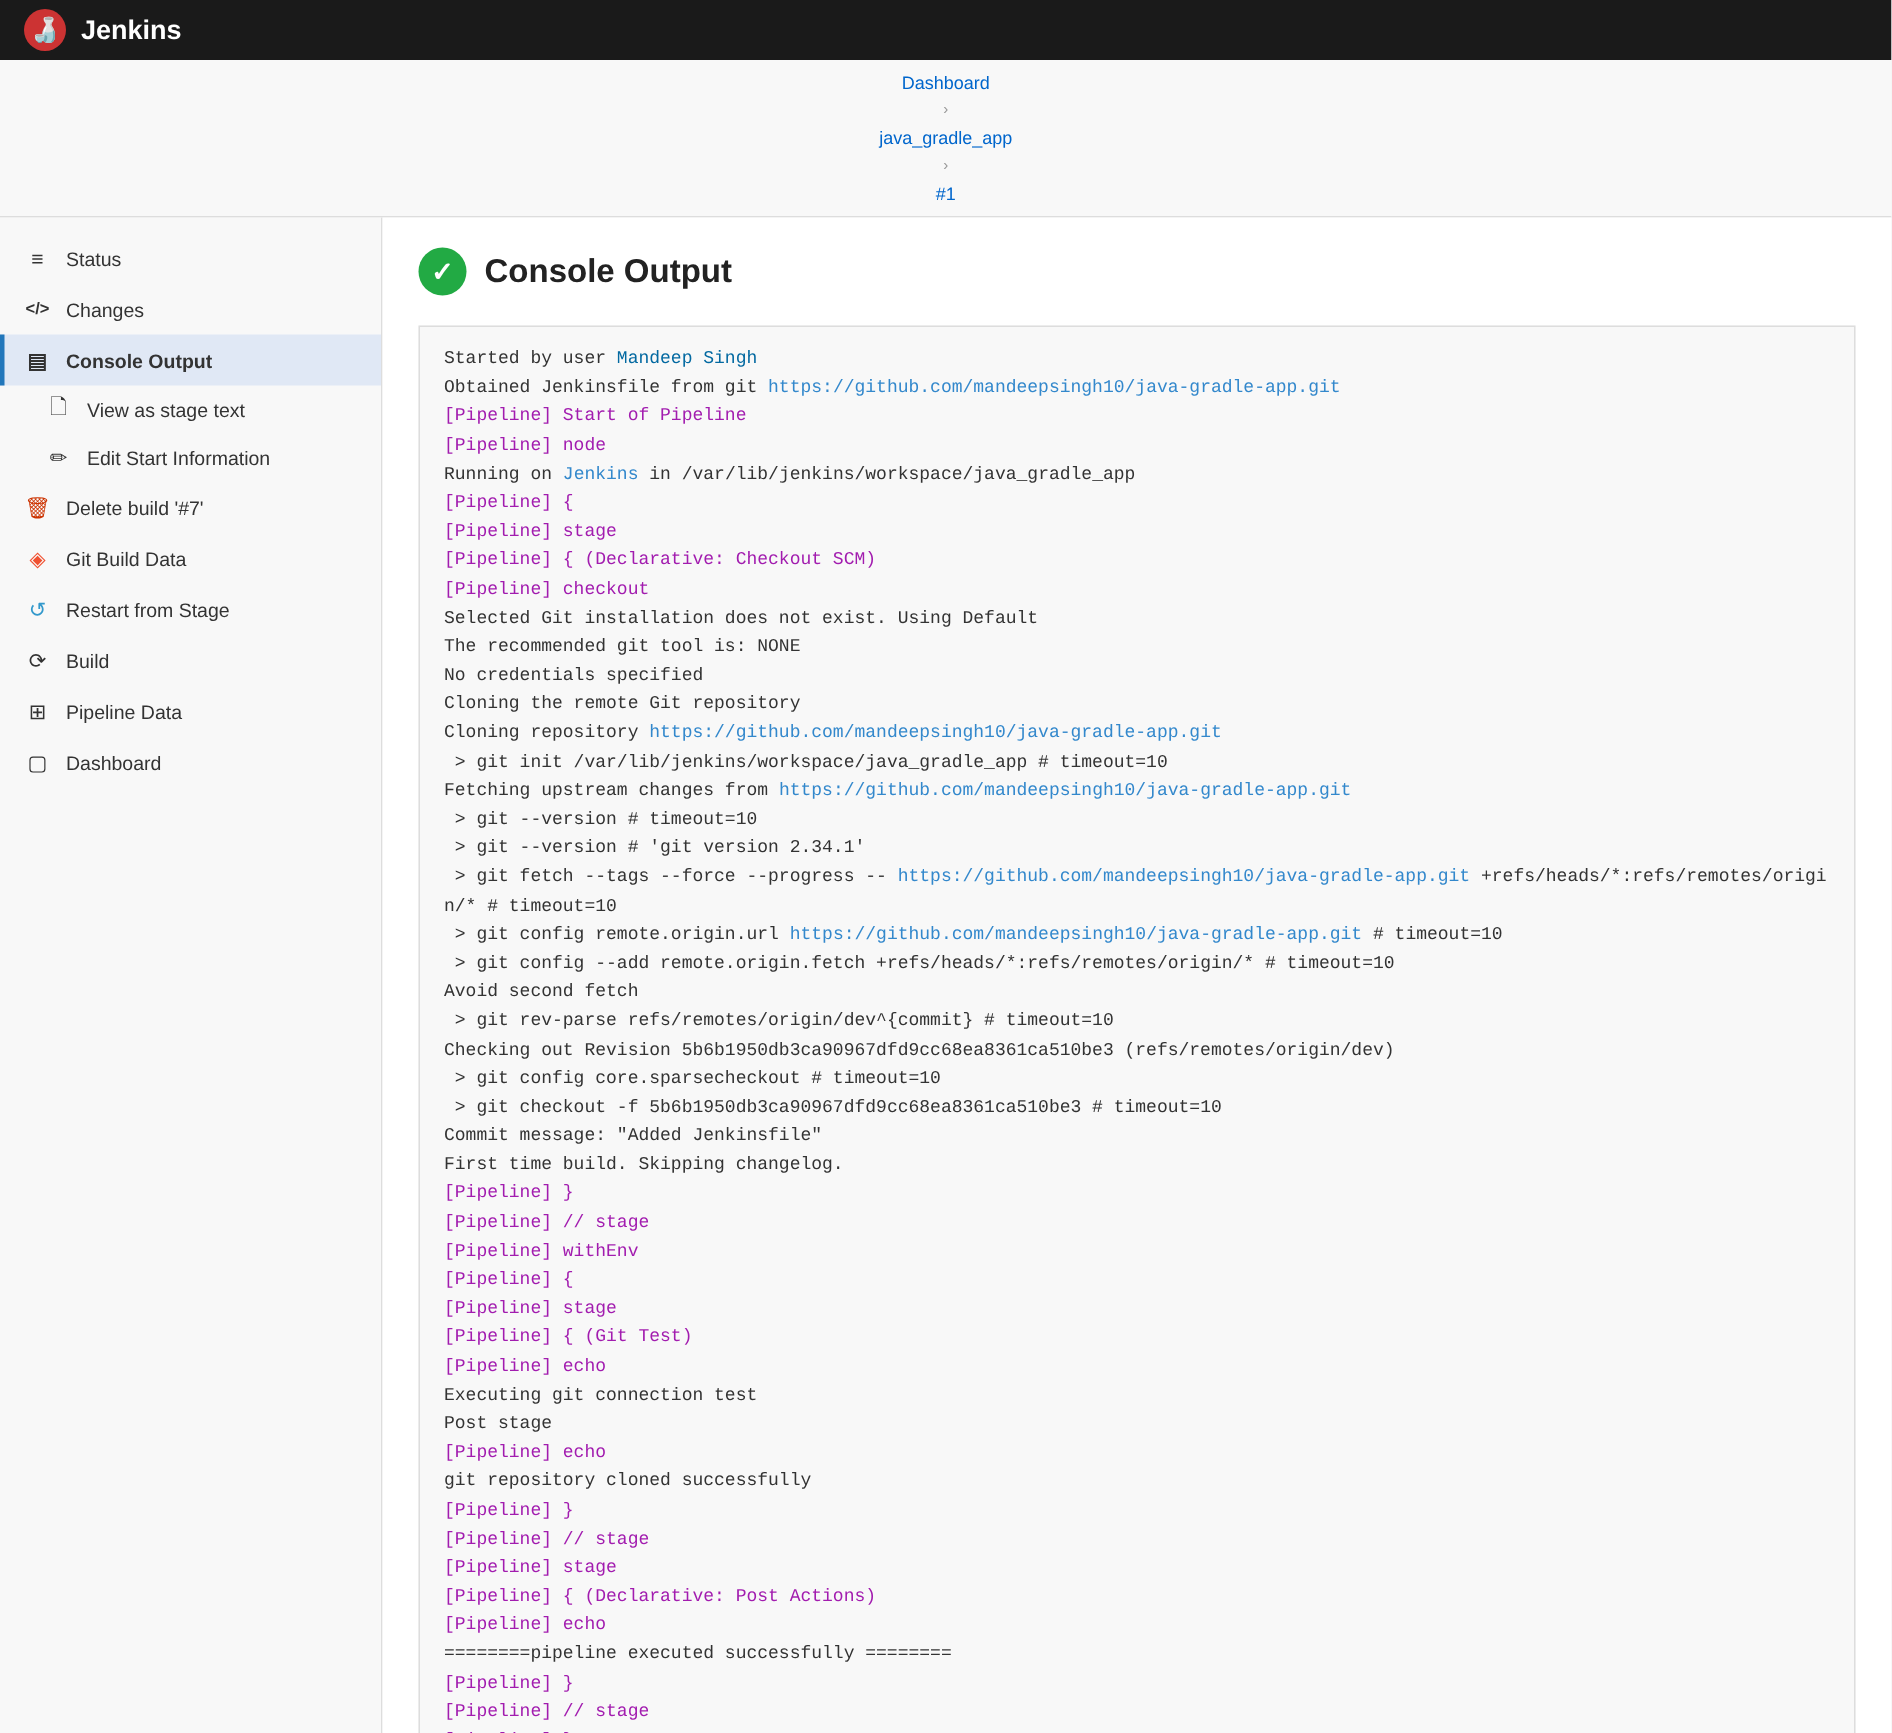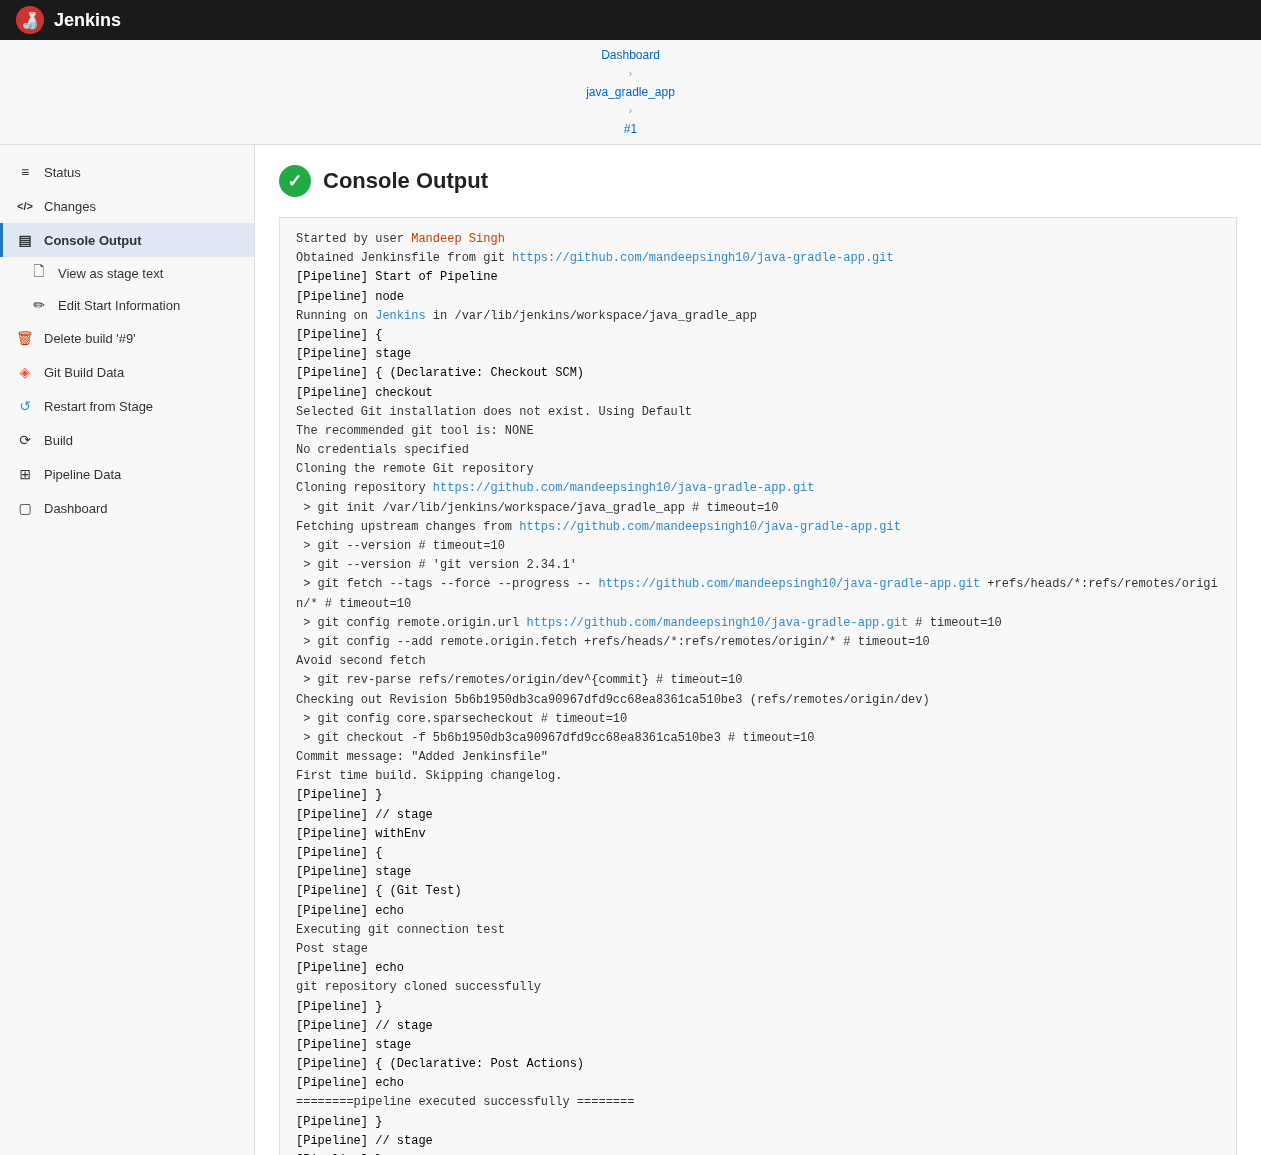--- a/index.html
+++ b/index.html
@@ -131,21 +131,21 @@
       border: 1px solid #ddd;
       padding: 12px 16px;
       font-family: 'Courier New', monospace;
       font-size: 12px;
       line-height: 1.6;
       color: #333;
       white-space: pre-wrap;
       word-break: break-all;
     }
     .console-output a { color: #0066cc; text-decoration: none; }
-    .console-dim { color: #000000; }
+    .console-dim { color: #a21caf; }
     .console-bold { font-weight: normal; }
   </style>
 </head>
 <body>
 
 <div class="header">
   <div class="header-logo">
     <span>🍶</span>
   </div>
   <span class="header-title">Jenkins</span>
@@ -183,21 +183,21 @@
       <span>View as stage text</span>
     </div>
 
     <div class="sidebar-sub-item">
       <span class="sidebar-icon">✏</span>
       <span>Edit Start Information</span>
     </div>
 
     <div class="sidebar-item">
       <span class="sidebar-icon" style="color:#cc3300;">🗑</span>
-      <span>Delete build '#9'</span>
+      <span>Delete build '#7'</span>
     </div>
 
     <div class="sidebar-item">
       <span class="sidebar-icon" style="color:#f05030;">◈</span>
       <span>Git Build Data</span>
     </div>
 
     <div class="sidebar-item">
       <span class="sidebar-icon" style="color:#3399cc;">↺</span>
       <span>Restart from Stage</span>
@@ -220,21 +220,21 @@
 
   </div>
 
   <div class="content">
 
     <div class="page-header">
       <div class="success-icon">✓</div>
       <h1 class="page-title">Console Output</h1>
     </div>
 
-    <div class="console-output"><span>Started by user </span><a href="#" style="color:#c2410c;">Mandeep Singh</a>
+    <div class="console-output"><span>Started by user </span><a href="#" style="color:#0369a1;">Mandeep Singh</a>
 <span>Obtained Jenkinsfile from git </span><a href="#" style="color:#3388cc;">https://github.com/mandeepsingh10/java-gradle-app.git</a>
 <span class="console-dim">[Pipeline] Start of Pipeline
 [Pipeline] node</span>
 <span>Running on </span><a href="#" style="color:#3388cc;">Jenkins</a><span> in /var/lib/jenkins/workspace/java_gradle_app</span>
 <span class="console-dim">[Pipeline] {
 [Pipeline] stage
 [Pipeline] { (Declarative: Checkout SCM)
 [Pipeline] checkout</span>
 Selected Git installation does not exist. Using Default
 The recommended git tool is: NONE

